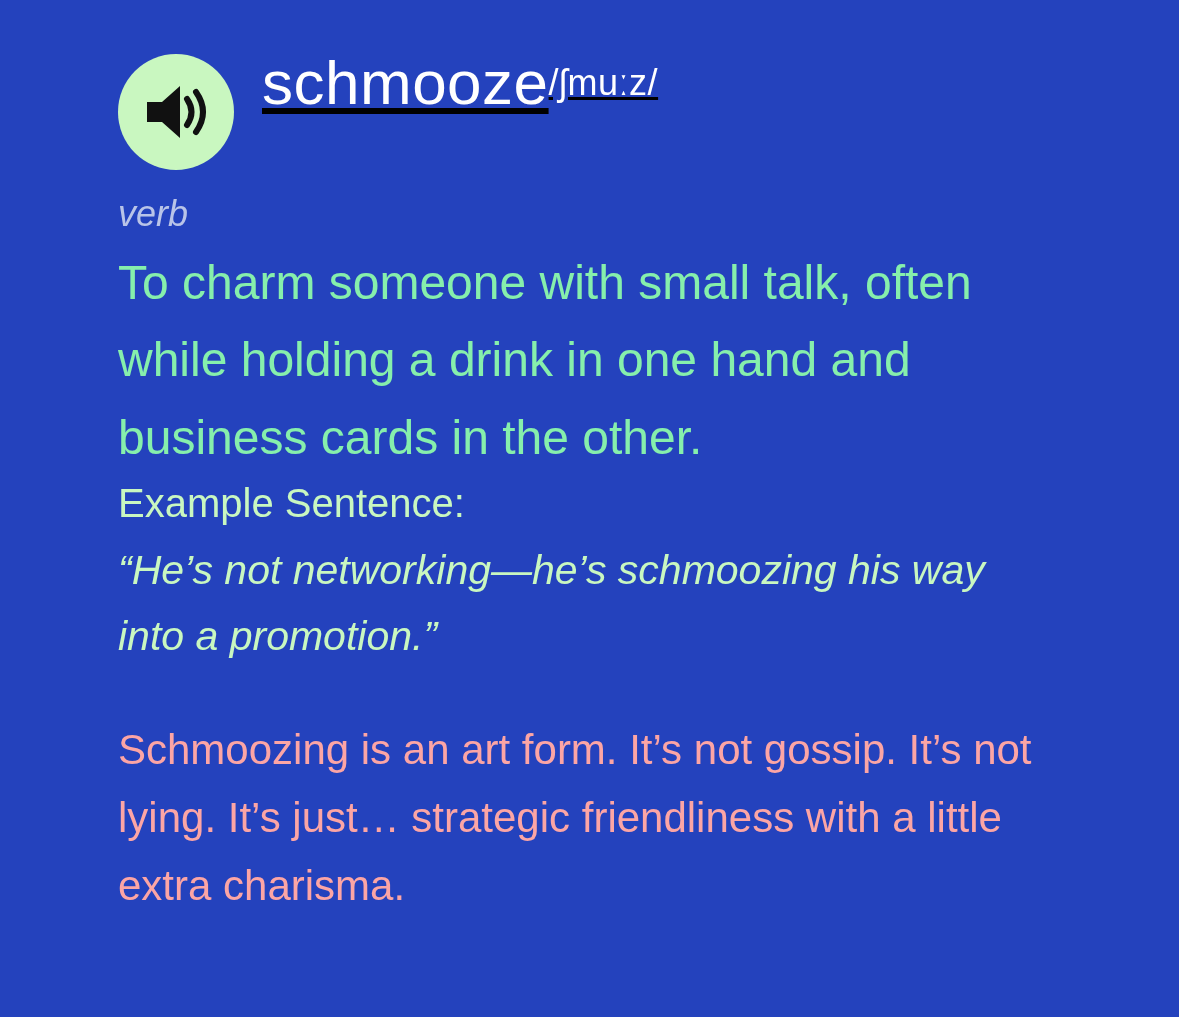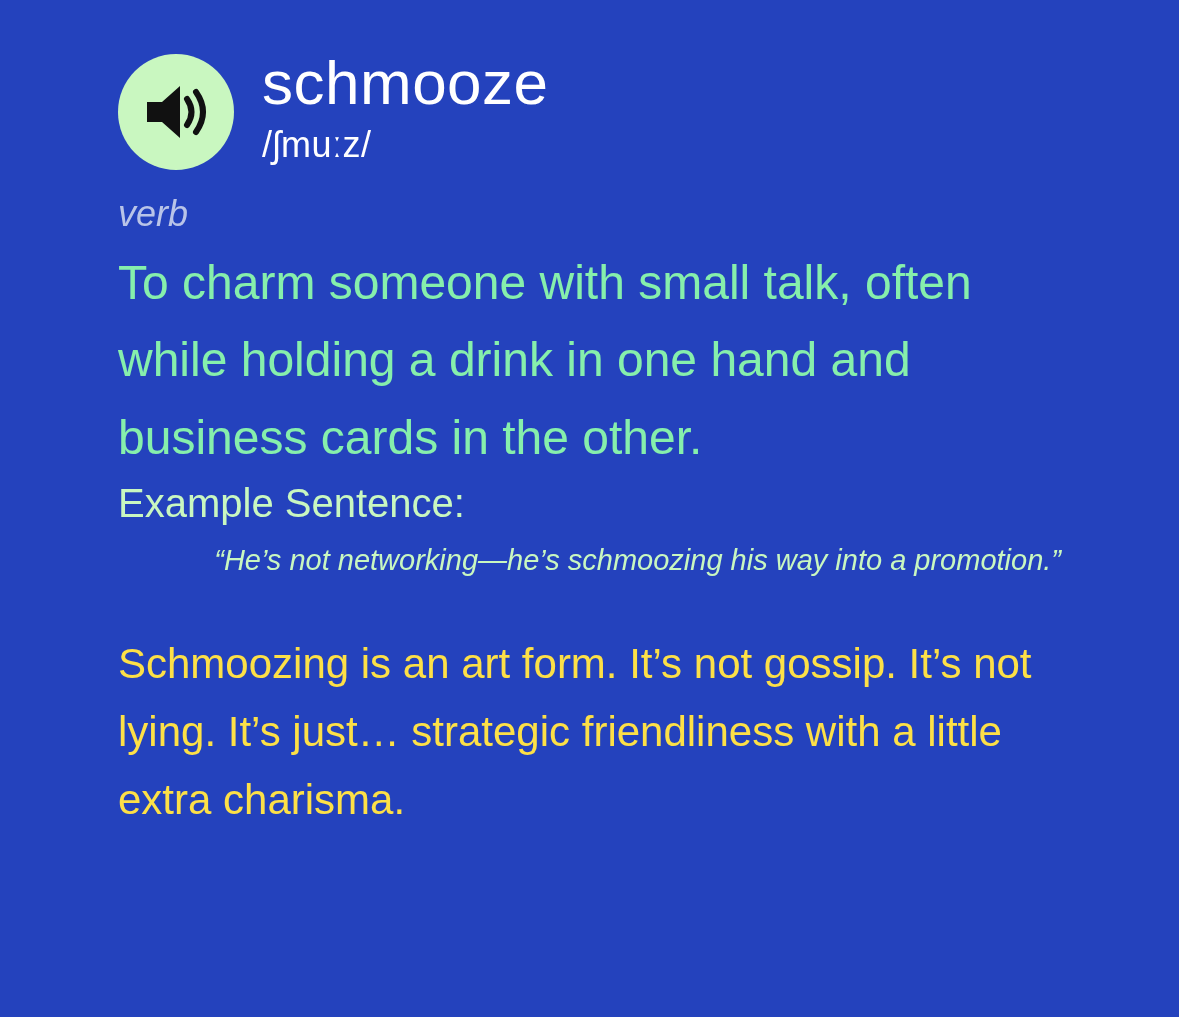--- a/index.html
+++ b/index.html
@@ -35,23 +35,24 @@
     display: flex;
     align-items: center;
     justify-content: center;
     margin-top: 4px;
   }
   .audio-badge svg {
     display: block;
   }
   .headword-block {
     display: flex;
-    flex-direction: column;
+    flex-direction: row;
     justify-content: flex-start;
     padding-top: 2px;
+    text-decoration: underline;
   }
   .headword {
     font-size: 62px;
     line-height: 1.0;
     color: #ffffff;
     font-weight: 400;
     letter-spacing: 0.5px;
   }
   .pronunciation {
     font-size: 36px;
@@ -75,32 +76,31 @@
     color: #86efac;
     max-width: 960px;
   }
   .example-label {
     font-size: 40px;
     line-height: 1.3;
     color: #c9f7c0;
   }
   .example-text {
     margin-top: 8px;
-    font-size: 29px;
+    font-size: 41px;
     font-style: italic;
     line-height: 1.62;
     color: #c9f7c0;
     max-width: 980px;
-    text-align: right;
   }
   .closing {
     margin-top: 46px;
     font-size: 42px;
     line-height: 1.62;
-    color: #fde047;
+    color: #fca5a5;
     max-width: 960px;
   }
 </style>
 </head>
 <body>
 
 <div class="card">
 
   <div class="header">
 

